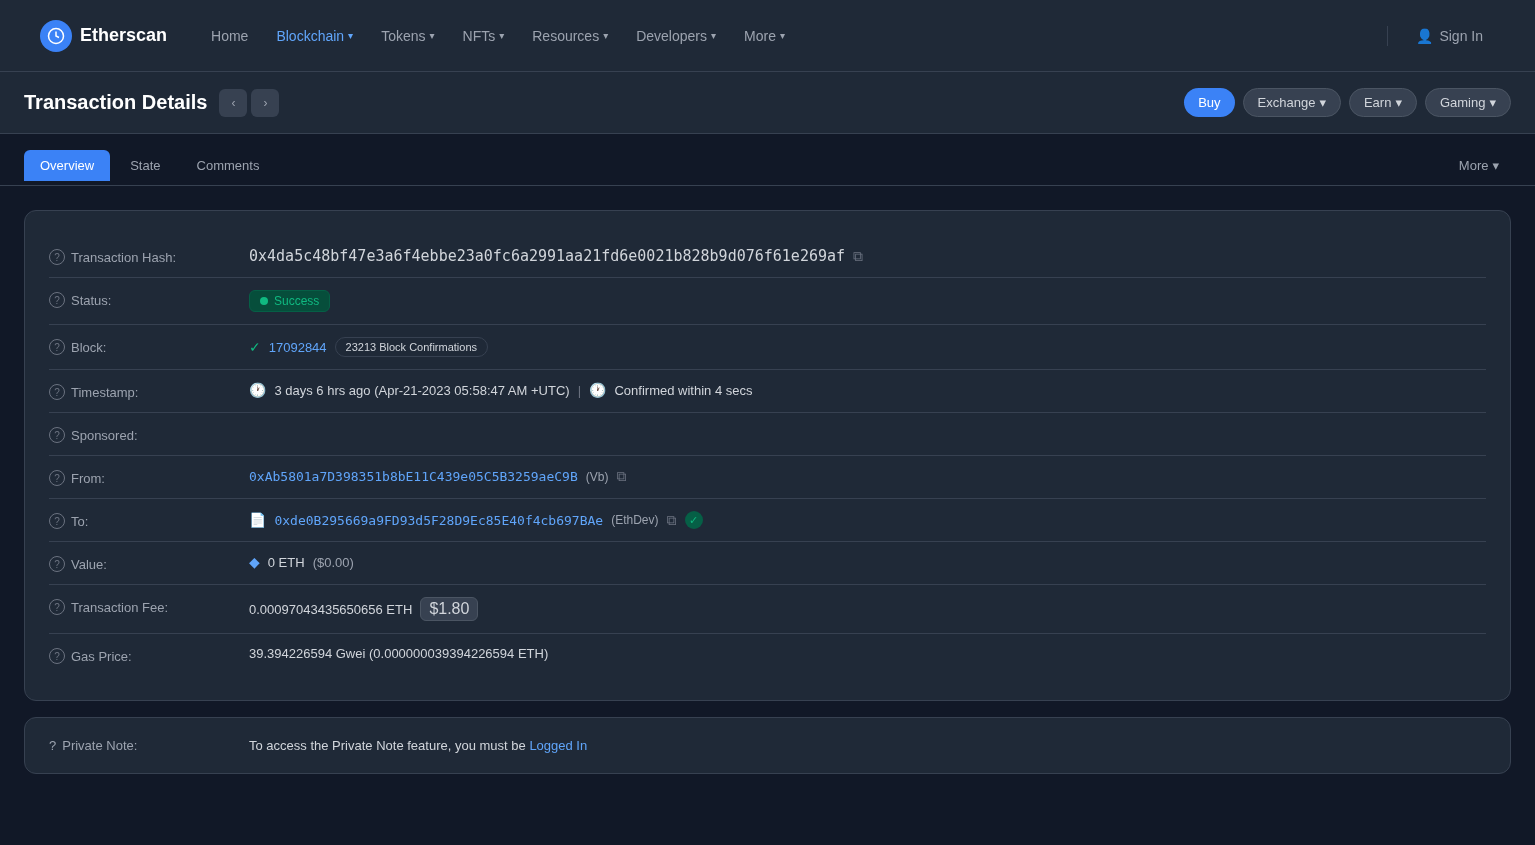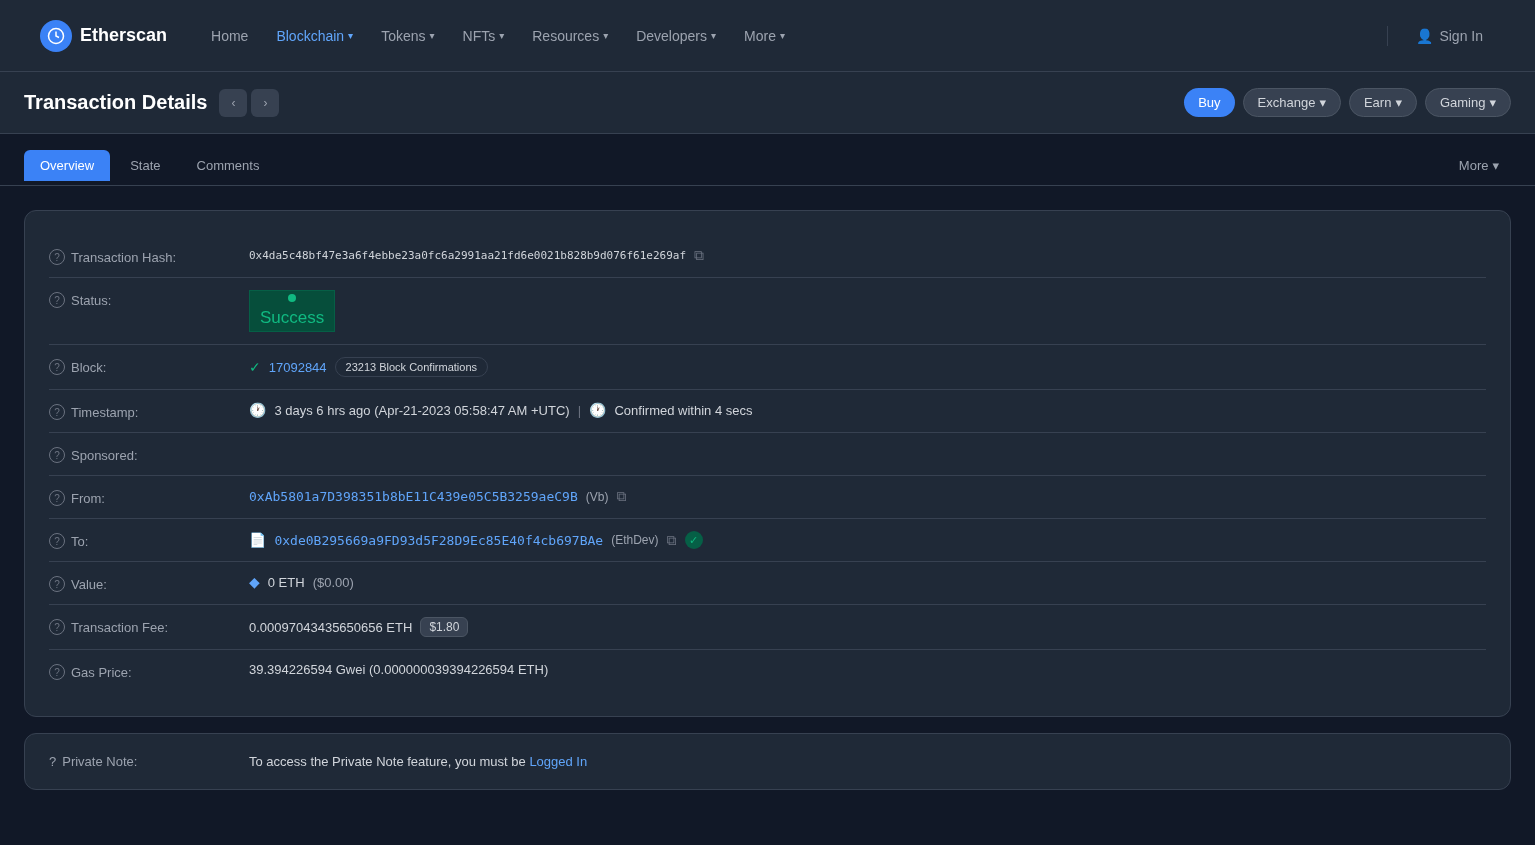--- a/index.html
+++ b/index.html
@@ -233,41 +233,40 @@
       align-items: center;
       gap: 8px;
       flex-wrap: wrap;
       font-size: 13px;
     }
 
     
     .hash-text {
       color: #d1d5db;
       font-family: monospace;
-      font-size: 11px;
+      font-size: 15px;
       word-break: break-all;
     }
     .copy-icon {
       color: #6b7280;
       cursor: pointer;
       font-size: 14px;
     }
 
     
     .badge-success {
       background: #064e3b;
       color: #10b981;
       border: 1px solid #065f46;
       padding: 3px 10px;
-      border-radius: 0;
-      font-size: 17px;
+      border-radius: 6px;
+      font-size: 12px;
       display: flex;
       align-items: center;
       gap: 6px;
-      flex-direction: column;
     }
     .badge-success .dot {
       width: 8px;
       height: 8px;
       background: #10b981;
       border-radius: 50%;
     }
 
     
     .block-link {
@@ -324,21 +323,21 @@
       font-size: 14px;
     }
 
     
     .fee-usd-badge {
       background: #374151;
       color: #d1d5db;
       border: 1px solid #4b5563;
       padding: 2px 8px;
       border-radius: 6px;
-      font-size: 12px;
+      font-size: 16px;
       font-weight: 500;
     }
 
     
     .more-details-card {
       background: #1f2937;
       border: 1px solid #374151;
       border-radius: 12px;
       padding: 20px 24px;
       margin-bottom: 16px;

